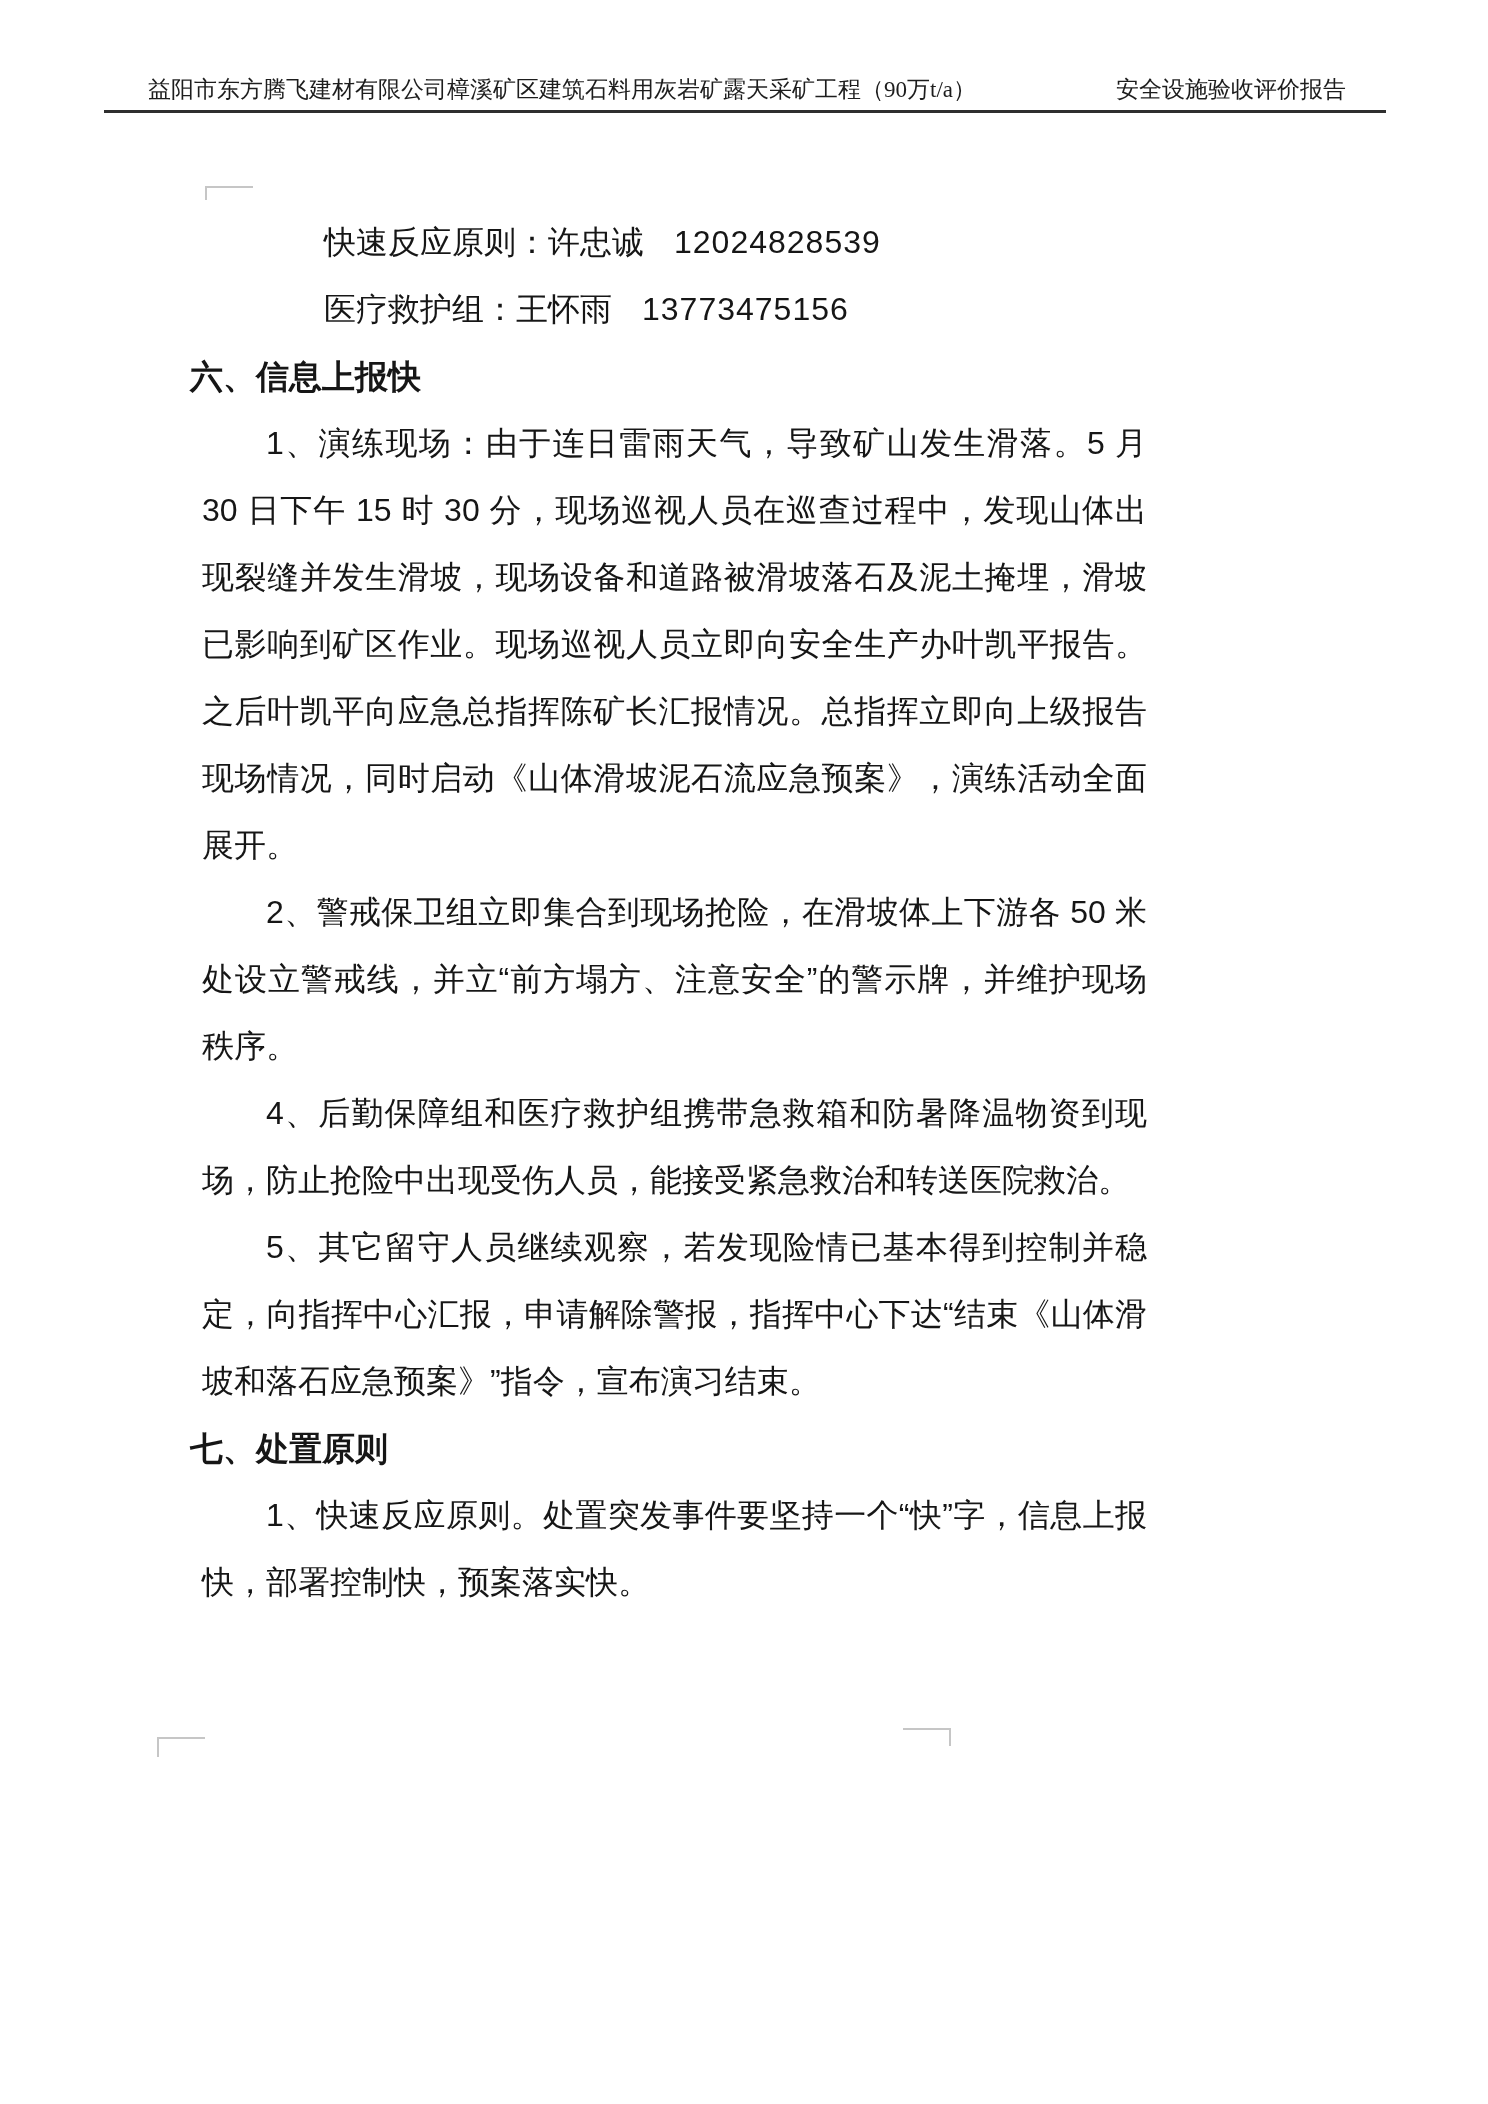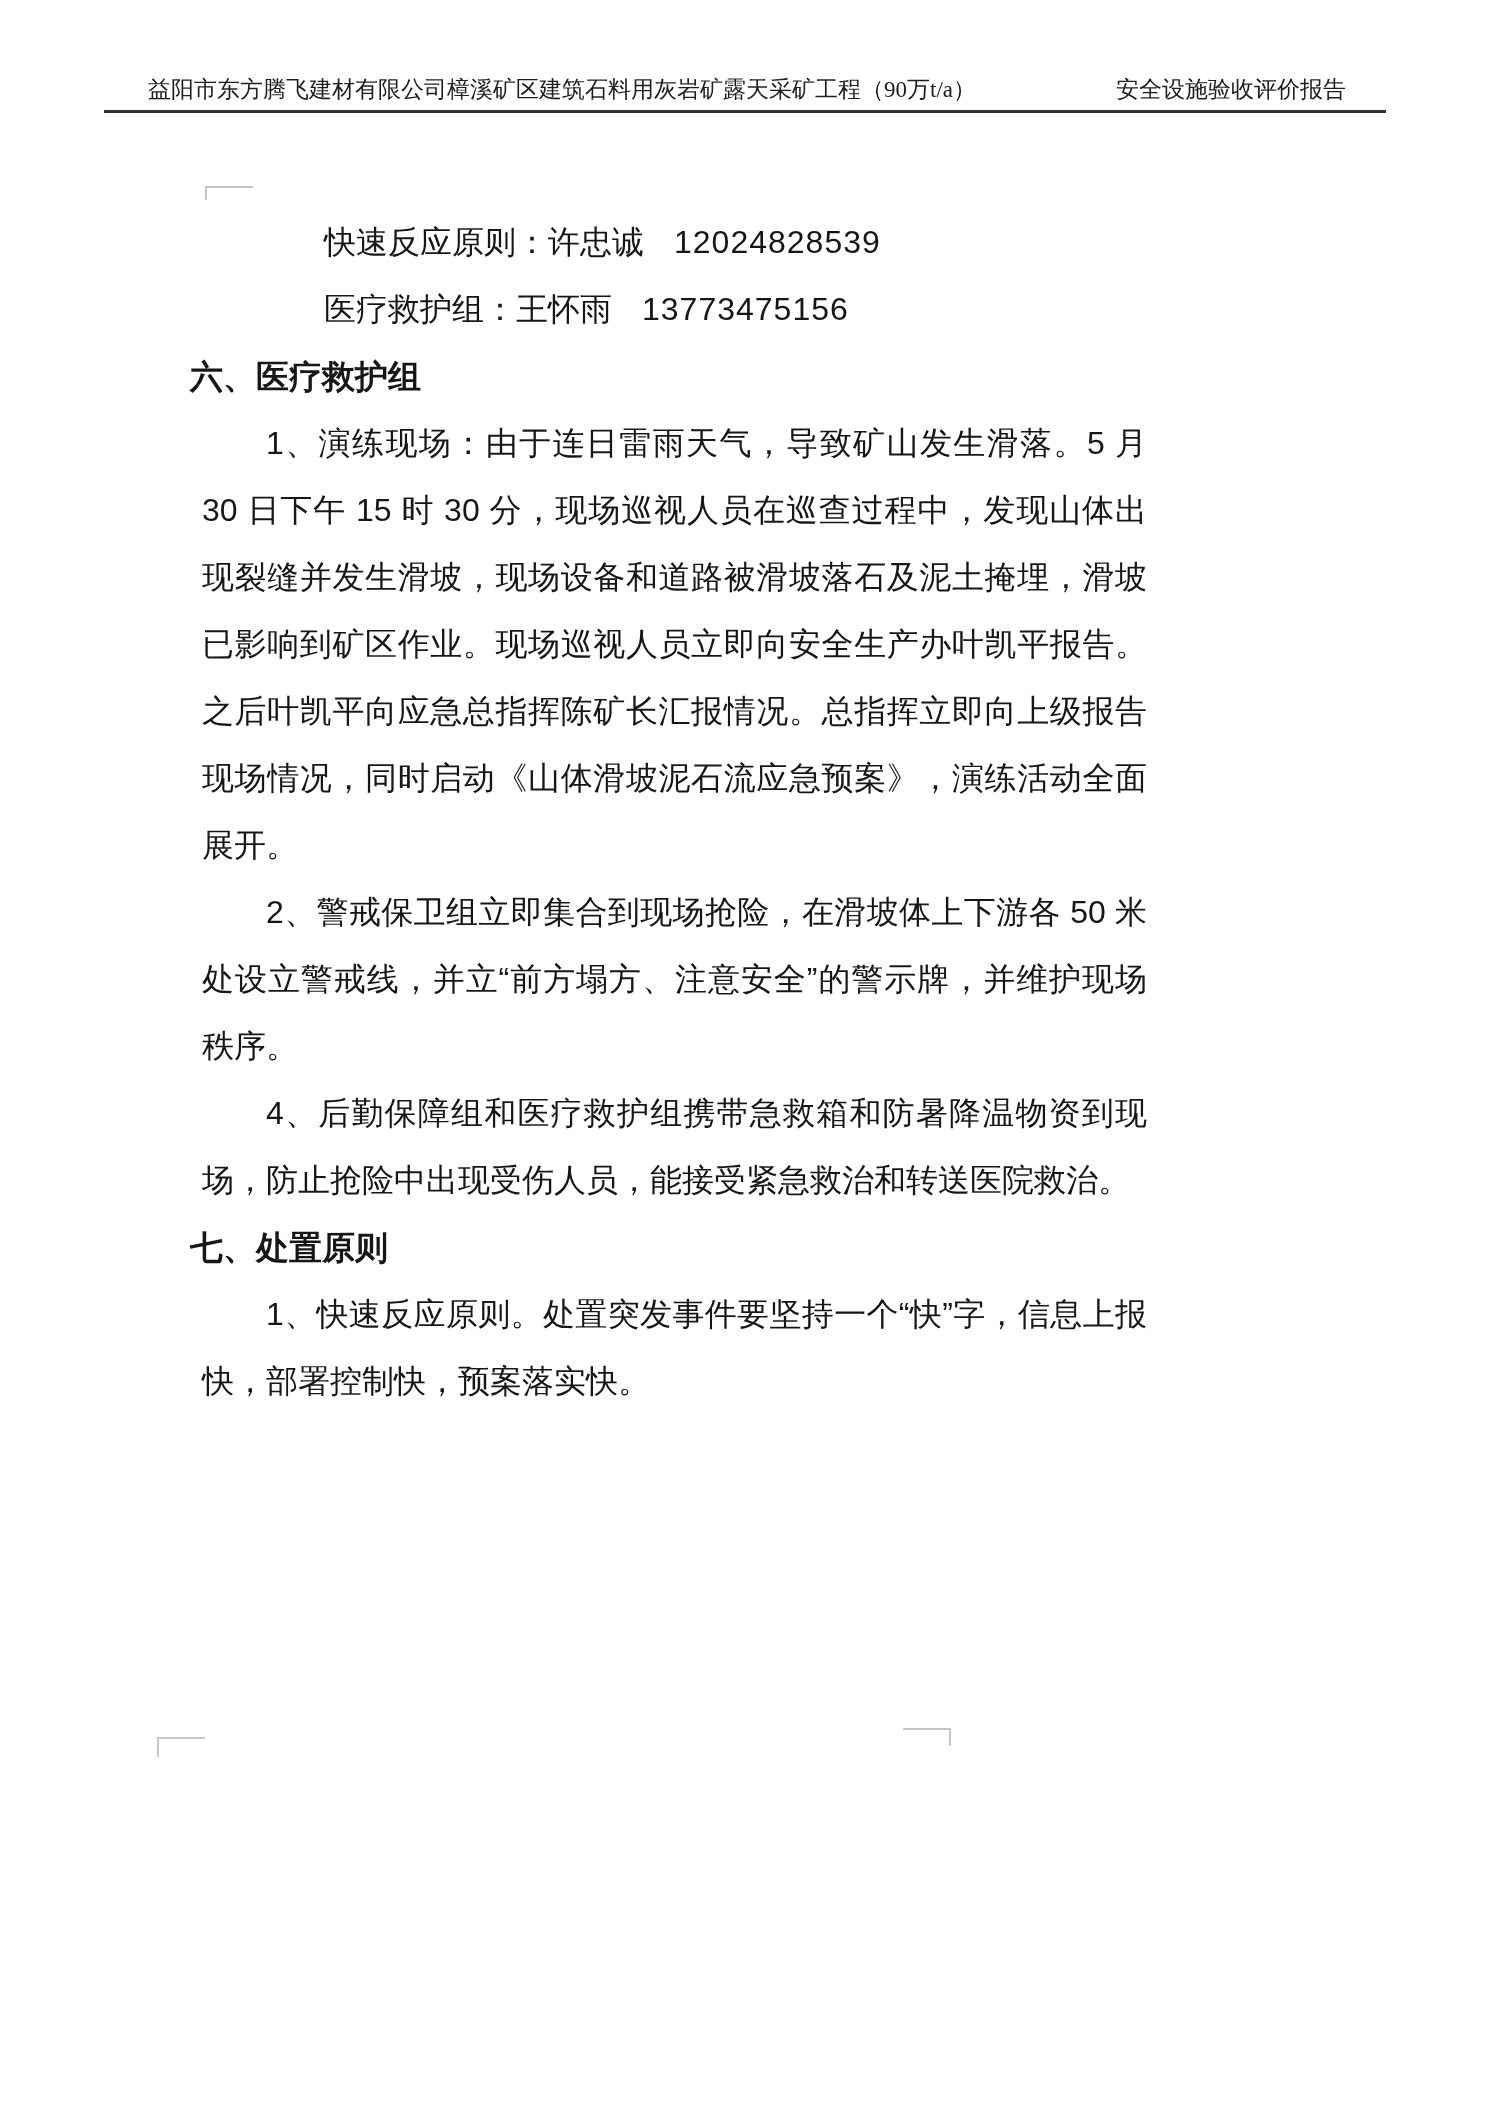--- a/index.html
+++ b/index.html
@@ -99,25 +99,26 @@
   <div class="body-flow">
 
     <div class="contact-line">
       <span>快速反应原则：</span><span>许忠诚</span><span class="phone">12024828539</span>
     </div>
 
     <div class="contact-line">
       <span>医疗救护组：</span><span>王怀雨</span><span class="phone">13773475156</span>
     </div>
 
-    <div class="sec-heading">六、医疗救护组</div>
+    <div class="sec-heading">六、信息上报快</div>
 
     <div class="para">1、演练现场：由于连日雷雨天气，导致矿山发生滑落。5 月 30 日下午 15 时 30 分，现场巡视人员在巡查过程中，发现山体出现裂缝并发生滑坡，现场设备和道路被滑坡落石及泥土掩埋，滑坡已影响到矿区作业。现场巡视人员立即向安全生产办叶凯平报告。之后叶凯平向应急总指挥陈矿长汇报情况。总指挥立即向上级报告现场情况，同时启动《山体滑坡泥石流应急预案》，演练活动全面展开。</div>
     <div class="para">2、警戒保卫组立即集合到现场抢险，在滑坡体上下游各 50 米处设立警戒线，并立“前方塌方、注意安全”的警示牌，并维护现场秩序。</div>
     <div class="para">4、后勤保障组和医疗救护组携带急救箱和防暑降温物资到现场，防止抢险中出现受伤人员，能接受紧急救治和转送医院救治。</div>
+    <div class="para">5、其它留守人员继续观察，若发现险情已基本得到控制并稳定，向指挥中心汇报，申请解除警报，指挥中心下达“结束《山体滑坡和落石应急预案》”指令，宣布演习结束。</div>
 
     <div class="sec-heading">七、处置原则</div>
 
     <div class="para">1、快速反应原则。处置突发事件要坚持一个“快”字，信息上报快，部署控制快，预案落实快。</div>
 
   </div>
 
   <div class="page-num">224</div>
 
 </div>

